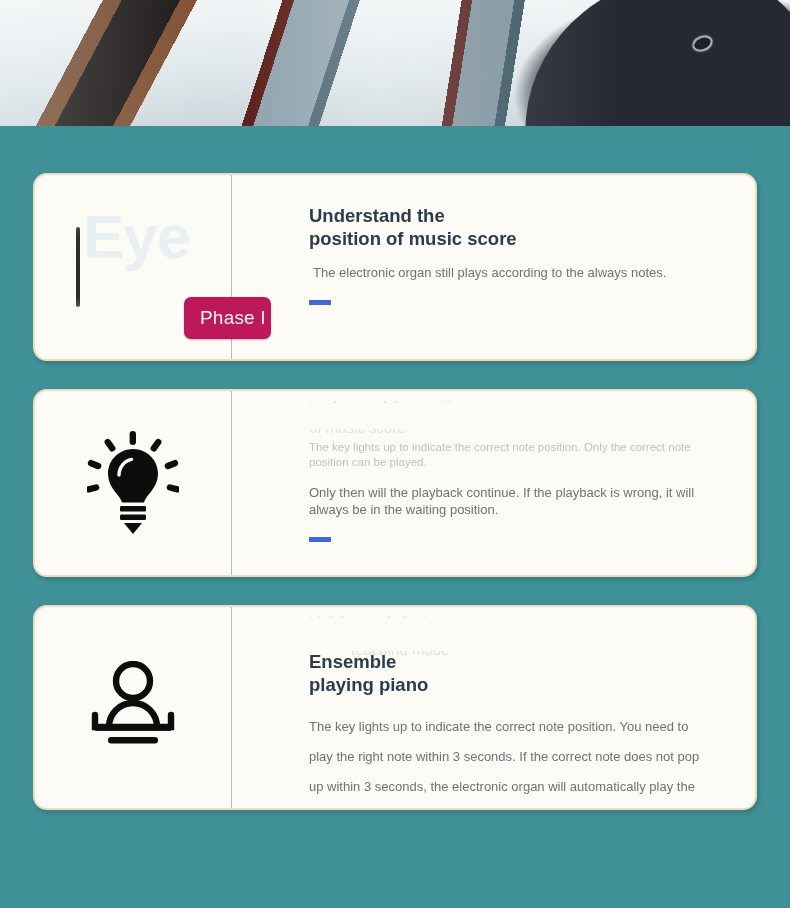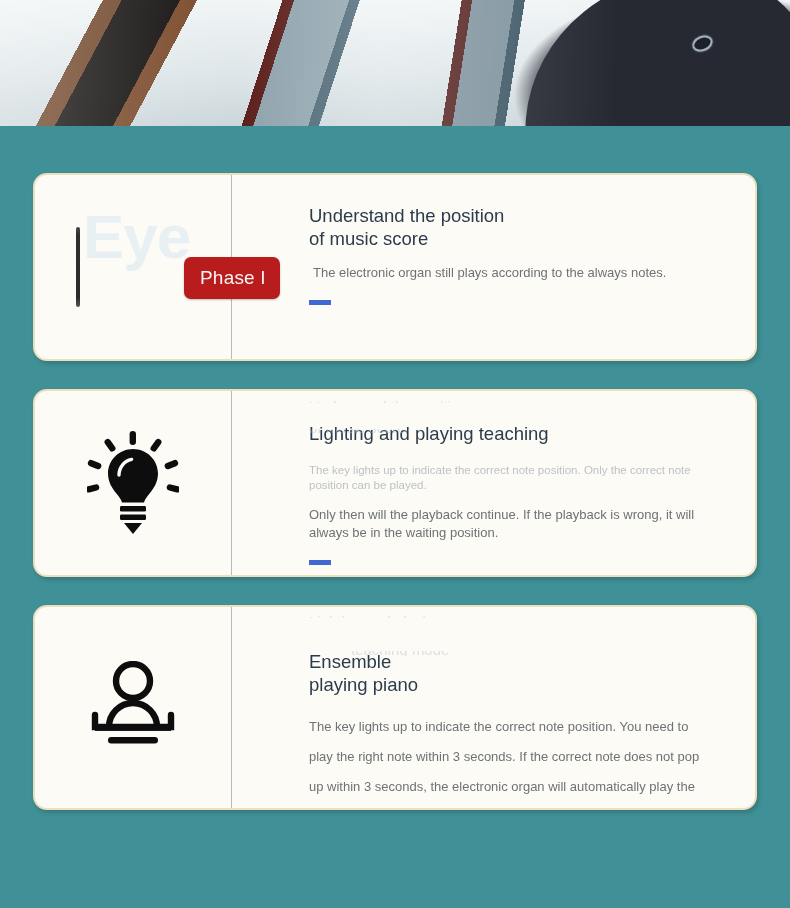--- a/index.html
+++ b/index.html
@@ -105,29 +105,30 @@
   .card-right {
     flex: 1 1 auto;
     padding: 32px 44px 28px 78px;
     position: relative;
   }
 
   
   .badge {
     position: absolute;
     z-index: 5;
-    background: #b91c1c;
+    background: #be185d;
     color: #f4f4f4;
     border-radius: 7px;
     font-size: 19px;
     line-height: 1;
-    padding: 11px 14px 12px 16px;
+    padding: 11px 5px 12px 16px;
     letter-spacing: .2px;
     white-space: nowrap;
     box-shadow: 0 1px 2px rgba(0,0,0,.25);
+    margin-top: 40px;
   }
 
   
   .watermark {
     position: absolute;
     left: 48px;
     top: 26px;
     font-size: 62px;
     font-weight: 700;
     color: #dce9f2;
@@ -146,21 +147,21 @@
     white-space: nowrap;
     pointer-events: none;
     user-select: none;
   }
   .ghost-clip { overflow: hidden; height: 5px; }
 
   .heading {
     font-size: 18.5px;
     line-height: 1.22;
     color: #2b3c4c;
-    font-weight: 400;
+    font-weight: 700;
     max-width: 210px;
   }
 
   .desc-faint {
     margin-top: 17px;
     font-size: 11.5px;
     line-height: 1.3;
     color: #bdc2c6;
   }
 
@@ -266,21 +267,20 @@
             </g>
             <path d="M32 44c0-7.8 5.4-14.2 12.6-15.6" stroke="#fdfbf6" stroke-width="3.4" fill="none" stroke-linecap="round"></path>
           </svg>
         </div>
       </div>
       <div class="card-divider"></div>
       <div class="card-right">
         <div class="ghost-clip" style="position:absolute;left:78px;top:7px;width:330px;">
           <div class="ghost" style="position:static;">Understand the position</div>
         </div>
-        <div class="heading" style="max-width:none;">Lighting and playing teaching</div>
         <div class="ghost-clip" style="position:absolute;left:78px;top:38px;width:250px;">
           <div class="ghost" style="position:static;margin-top:-10px;">of music score</div>
         </div>
         <div class="desc-faint" style="max-width:412px;">The key lights up to indicate the correct note position. Only the correct note position can be played.</div>
         <div class="desc-main" style="margin-left:0;max-width:398px;">Only then will the playback continue. If the playback is wrong, it will always be in the waiting position.</div>
         <div class="accent-dash"></div>
       </div>
     </div>
 
     <div class="card" id="card-3">

